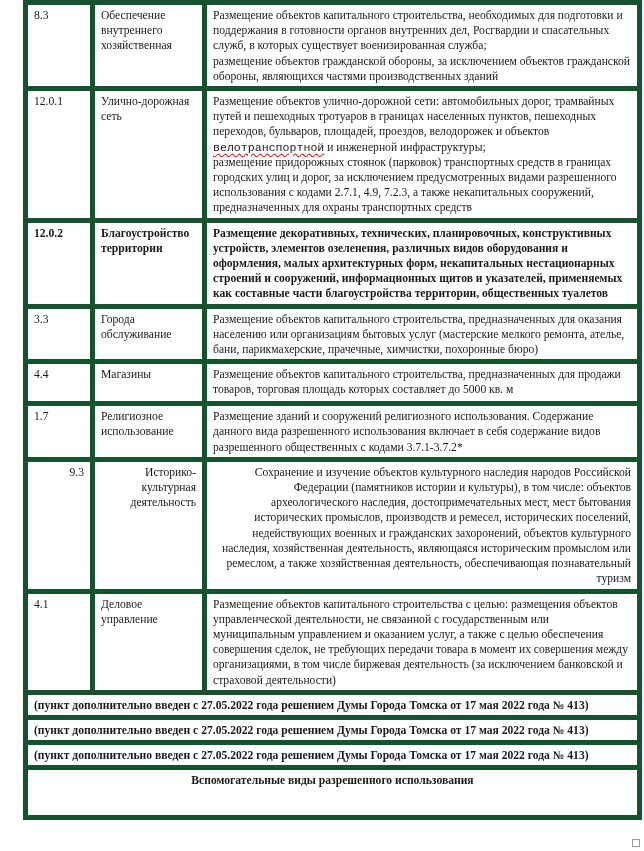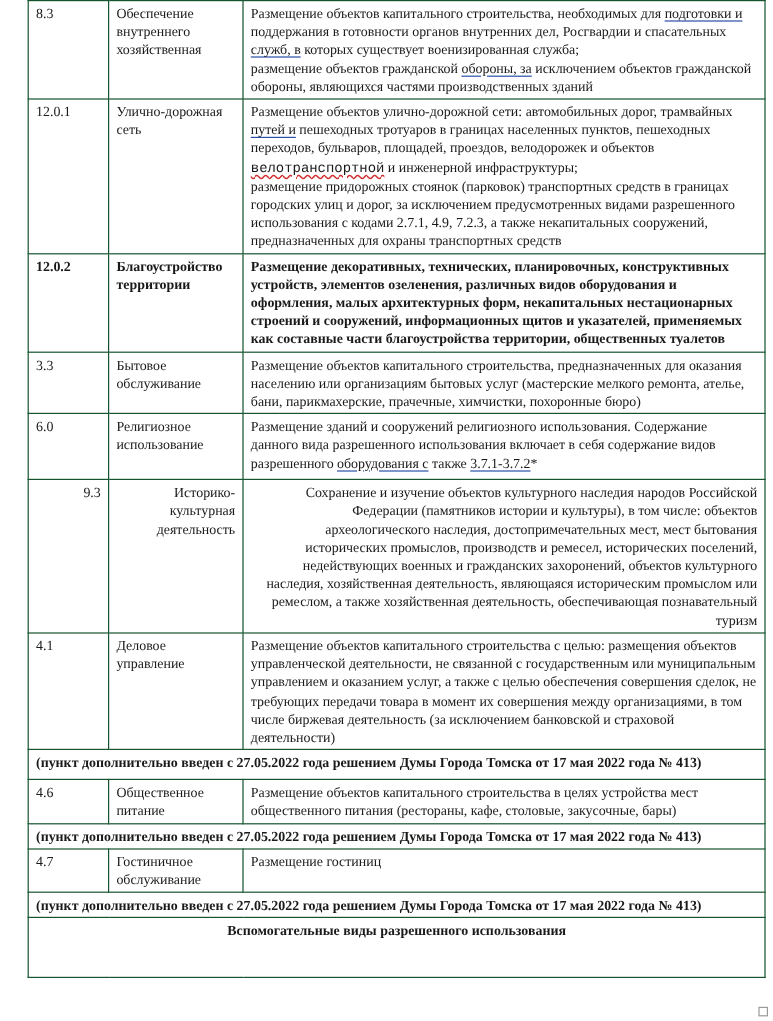--- a/index.html
+++ b/index.html
@@ -22,30 +22,29 @@
       left: 23px;
       top: 0;
       width: 614px;
     }
     table.uses {
       border-collapse: collapse;
       width: 614px;
       table-layout: fixed;
     }
     table.uses td {
-      border: 1px solid #14532d;
+      border: 5px solid #14532d;
       vertical-align: top;
       padding: 3px 6px 2px 6px;
     }
     col.c1 { width: 67px; }
     col.c2 { width: 112px; }
     col.c3 { width: 435px; }
     .link {
       color: #1a1a1a;
-      text-decoration: underline;
       text-decoration-color: #2b4fa8;
       text-underline-offset: 2px;
     }
     .spell {
       text-decoration: underline wavy;
       text-decoration-color: #d43030;
       text-underline-offset: 2px;
       font-family: Liberation Mono, monospace;
     }
     td.note {
@@ -96,60 +95,55 @@
 
       <tr style="height:76px;font-weight:bold;">
         <td>12.0.2</td>
         <td>Благоустройство территории</td>
         <td>Размещение декоративных, технических, планировочных, конструктивных устройств, элементов озеленения, различных видов оборудования и оформления, малых архитектурных форм, некапитальных нестационарных строений и сооружений, информационных щитов и указателей, применяемых как составные части благоустройства территории, общественных туалетов</td>
       </tr>
 
 
       <tr style="height:51px;margin-top:24px;">
         <td>3.3</td>
-        <td>Бытовое обслуживание</td>
+        <td>Города обслуживание</td>
         <td>Размещение объектов капитального строительства, предназначенных для оказания населению или организациям бытовых услуг (мастерские мелкого ремонта, ателье, бани, парикмахерские, прачечные, химчистки, похоронные бюро)</td>
       </tr>
 
+      <tr style="height:42px;">
+        <td>4.4</td>
+        <td>Магазины</td>
+        <td><span>Размещение объектов капитального строительства, предназначенных для продажи товаров, торговая площадь которых </span><span class="link">составляет до</span><span> 5000 кв. м</span></td>
+      </tr>
 
       <tr style="height:55px;">
-        <td>6.0</td>
+        <td>1.7</td>
         <td>Религиозное использование</td>
-        <td><span>Размещение зданий и сооружений религиозного использования. Содержание данного вида разрешенного использования включает в себя содержание видов разрешенного </span><span class="link">оборудования с</span><span> также </span><span class="link">3.7.1-3.7.2</span><span>*</span></td>
+        <td><span>Размещение зданий и сооружений религиозного использования. Содержание данного вида разрешенного использования включает в себя содержание видов разрешенного </span><span class="link">общественных с</span><span> кодами </span><span class="link">3.7.1-3.7.2</span><span>*</span></td>
       </tr>
 
       <tr style="height:102px;text-align:right;">
         <td>9.3</td>
         <td>Историко-культурная деятельность</td>
         <td>Сохранение и изучение объектов культурного наследия народов Российской Федерации (памятников истории и культуры), в том числе: объектов археологического наследия, достопримечательных мест, мест бытования исторических промыслов, производств и ремесел, исторических поселений, недействующих военных и гражданских захоронений, объектов культурного наследия, хозяйственная деятельность, являющаяся историческим промыслом или ремеслом, а также хозяйственная деятельность, обеспечивающая познавательный туризм</td>
       </tr>
 
       <tr style="height:64px;">
         <td>4.1</td>
         <td>Деловое управление</td>
         <td>Размещение объектов капитального строительства с целью: размещения объектов управленческой деятельности, не связанной с государственным или муниципальным управлением и оказанием услуг, а также с целью обеспечения совершения сделок, не требующих передачи товара в момент их совершения между организациями, в том числе биржевая деятельность (за исключением банковской и страховой деятельности)</td>
       </tr>
       <tr style="height:25px;">
         <td colspan="3" class="note">(пункт дополнительно введен с 27.05.2022 года решением Думы Города Томска от 17 мая 2022 года № 413)</td>
       </tr>
 
-      <tr style="height:28px;">
-        <td>4.6</td>
-        <td>Общественное питание</td>
-        <td>Размещение объектов капитального строительства в целях устройства мест общественного питания (рестораны, кафе, столовые, закусочные, бары)</td>
-      </tr>
       <tr style="height:15px;">
         <td colspan="3" class="note">(пункт дополнительно введен с 27.05.2022 года решением Думы Города Томска от 17 мая 2022 года № 413)</td>
       </tr>
 
-      <tr style="height:24px;">
-        <td>4.7</td>
-        <td>Гостиничное обслуживание</td>
-        <td>Размещение гостиниц</td>
-      </tr>
       <tr style="height:14px;">
         <td colspan="3" class="note">(пункт дополнительно введен с 27.05.2022 года решением Думы Города Томска от 17 мая 2022 года № 413)</td>
       </tr>
 
       <tr style="height:50px;">
         <td colspan="3" class="section">
           <span class="section-title">Вспомогательные виды разрешенного использования</span>
 
         </td>
       </tr>

